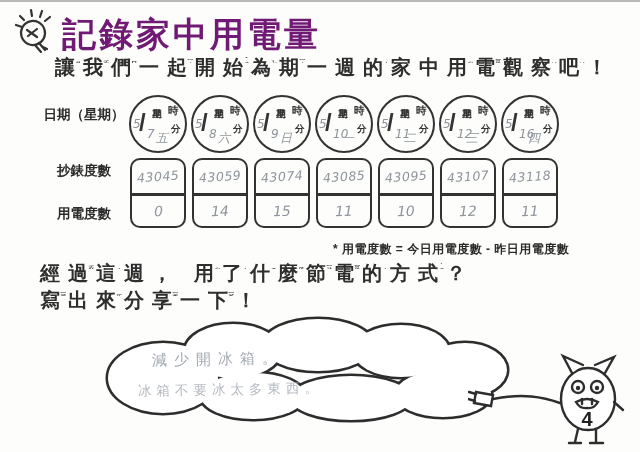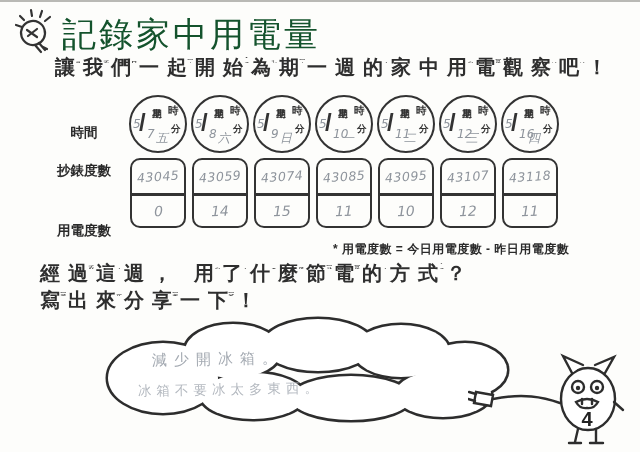--- a/index.html
+++ b/index.html
@@ -2,21 +2,21 @@
 <html><head>
 <meta charset="utf-8">
 <style>
   html,body{margin:0;padding:0;}
   body{background:#e8e8e6;font-family:"Liberation Sans",sans-serif;}
   #page{position:relative;width:640px;height:452px;background:#fdfdfb;overflow:hidden;color:#2e2e2e;}
   #page::before{content:"";position:absolute;left:0;top:0;width:100%;height:2px;background:#b9b9b5;}
 
   
   .bulb{position:absolute;left:12px;top:6px;}
-  .title{position:absolute;left:62px;top:12px;font-size:34px;font-weight:normal;letter-spacing:3px;color:#14532d;}
+  .title{position:absolute;left:62px;top:12px;font-size:34px;font-weight:bold;letter-spacing:3px;color:#701a75;}
 
   
   .rubyline{display:flex;align-items:flex-start;}
   .ru{display:inline-flex;align-items:flex-start;margin-right:1px;}
   .rc{font-size:20px;font-weight:bold;line-height:24px;color:#2e2e2e;}
   .rz{writing-mode:vertical-rl;text-orientation:upright;font-size:7px;line-height:7px;letter-spacing:-1px;color:#3c3c3c;font-weight:bold;margin-top:2px;max-height:24px;overflow:hidden;}
   .subtitle{position:absolute;left:55px;top:55px;width:582px;}
 
   
   .rowlabel{position:absolute;left:28px;width:112px;text-align:center;font-size:13.5px;font-weight:bold;color:#2b2b2b;}
@@ -146,23 +146,23 @@
       </span>
       <span class="ru">
         <span class="rc">吧</span>
         <span class="rz">ㄅㄚ˙</span>
       </span>
       <span class="ru">
         <span class="rc">！</span>
       </span>
     </div>
 
-  <div class="rowlabel" style="top:124px;">時間</div>
+  <div class="rowlabel" style="top:106px;">日期（星期）</div>
   <div class="rowlabel" style="top:162px;">抄錶度數</div>
-  <div class="rowlabel" style="top:222px;">用電度數</div>
+  <div class="rowlabel" style="top:205px;">用電度數</div>
 
   <div class="circle" style="left:129px;">
     <span class="c-slash">/</span>
     <span class="c-month hand num">5</span>
     <span class="c-daynum hand num">7</span>
     <span class="c-week">星期</span>
     <span class="c-wday hand">五</span>
     <span class="c-hour">時</span>
     <span class="c-min">分</span>
   </div>

